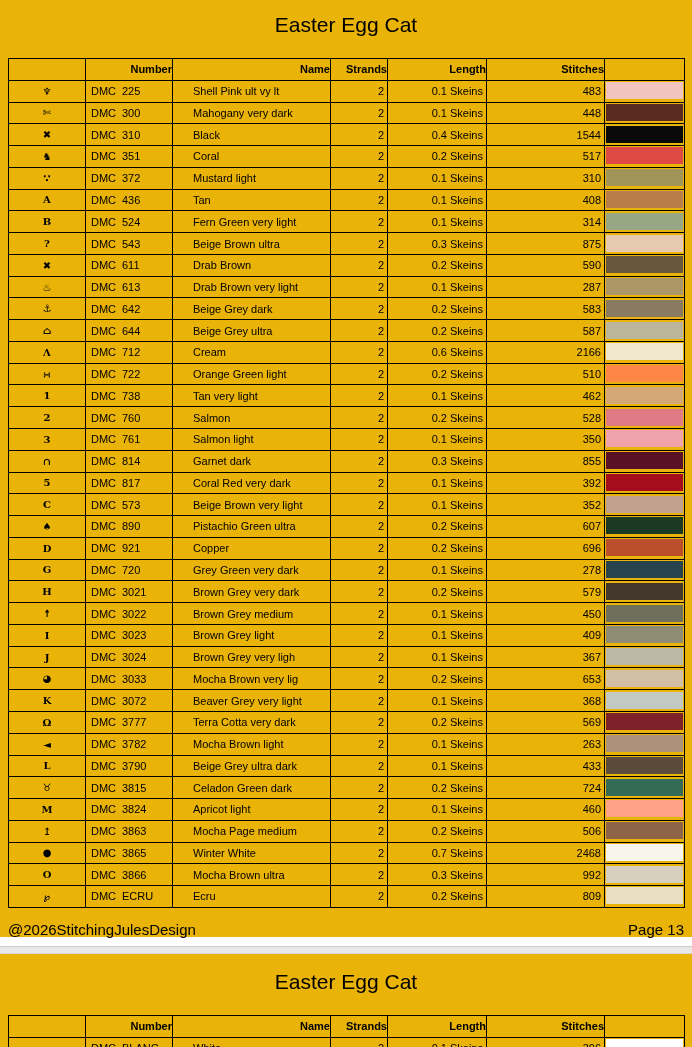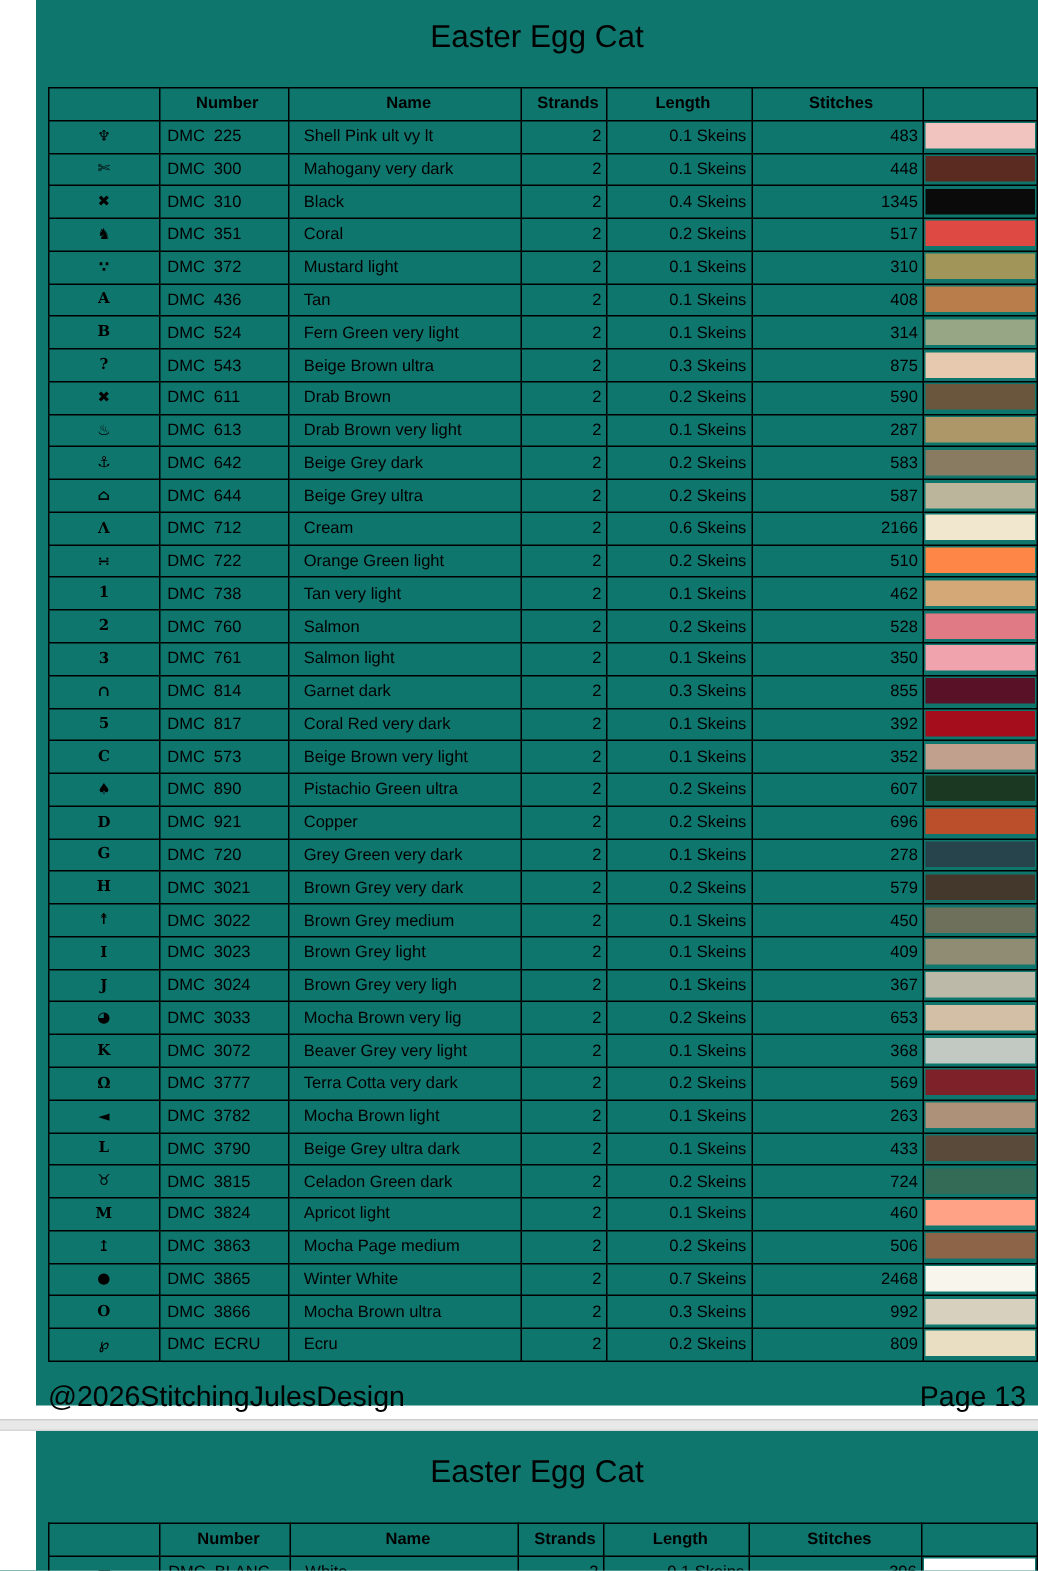--- a/index.html
+++ b/index.html
@@ -1,52 +1,52 @@
 <!DOCTYPE html>
 <html><head>
 <meta charset="utf-8">
 <style>
   html,body{margin:0;padding:0;}
   body{
     width:692px;height:1047px;overflow:hidden;
     background:#ffffff;color:#000;
     font-family:"Liberation Sans", sans-serif;
   }
-  .page{background:#0f766e;margin-left:24px;}
+  .page{background:#eab308;}
   .doc-title{
     margin:0;padding-top:13px;height:30px;
     text-align:center;font-size:21px;font-weight:400;
     font-family:"Liberation Sans", sans-serif;
   }
   table.legend{
     border-collapse:collapse;table-layout:fixed;
     margin:15px 0 0 8px;
   }
   .legend th,.legend td{
     border:1px solid #000;
     padding:0;overflow:hidden;white-space:nowrap;
     height:20.77px;font-size:11px;vertical-align:middle;
   }
   .legend th{
-    text-align:center;padding-left:5px;font-weight:bold;
+    text-align:right;padding-left:5px;font-weight:bold;
   }
   td.sym{
     text-align:center;
     font-family:"DejaVu Serif","DejaVu Sans",serif;
     font-weight:bold;font-size:10px;
   }
   td.num{padding-left:5px;}
   td.num .brand{display:inline-block;width:31px;}
-  td.name{padding-left:10px;}
+  td.name{padding-left:20px;}
   td.right{text-align:right;padding-right:3px;}
   td.swatch{padding:0;}
   td.swatch .sw{margin:1px 1px 2px 1px;height:17px;}
   .footer{
     display:flex;justify-content:space-between;
-    margin:13px 8px 0 8px;font-size:19px;height:16px;
+    margin:13px 8px 0 8px;font-size:15px;height:16px;
   }
   .page-gap{
     height:6px;background:#e8e8e8;
     border-top:1px solid #cfcfcf;border-bottom:1px solid #d6d6d6;
     margin-top:9px;
   }
   .p2-title{padding-top:16px;}
 </style>
 </head>
 <body>
@@ -97,21 +97,21 @@
             <td class="swatch">
               <div class="sw" style="background: rgb(91, 43, 33);"></div>
             </td>
           </tr>
           <tr>
             <td class="sym">✖</td>
             <td class="num"><span class="brand">DMC</span><span>310</span></td>
             <td class="name">Black</td>
             <td class="right">2</td>
             <td class="right">0.4 Skeins</td>
-            <td class="right">1345</td>
+            <td class="right">1544</td>
             <td class="swatch">
               <div class="sw" style="background: rgb(10, 10, 10);"></div>
             </td>
           </tr>
           <tr>
             <td class="sym">♞</td>
             <td class="num"><span class="brand">DMC</span><span>351</span></td>
             <td class="name">Coral</td>
             <td class="right">2</td>
             <td class="right">0.2 Skeins</td>

